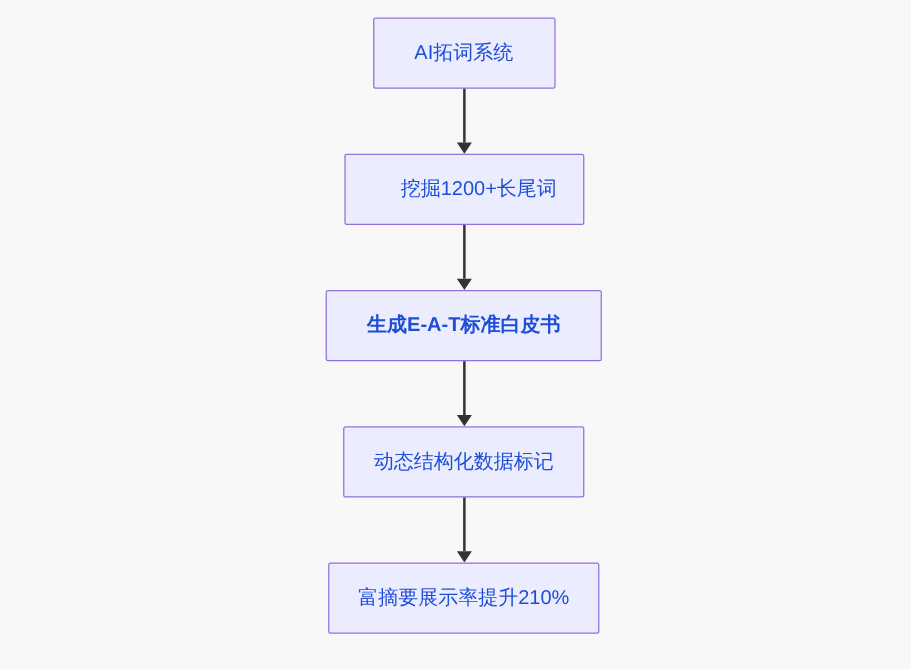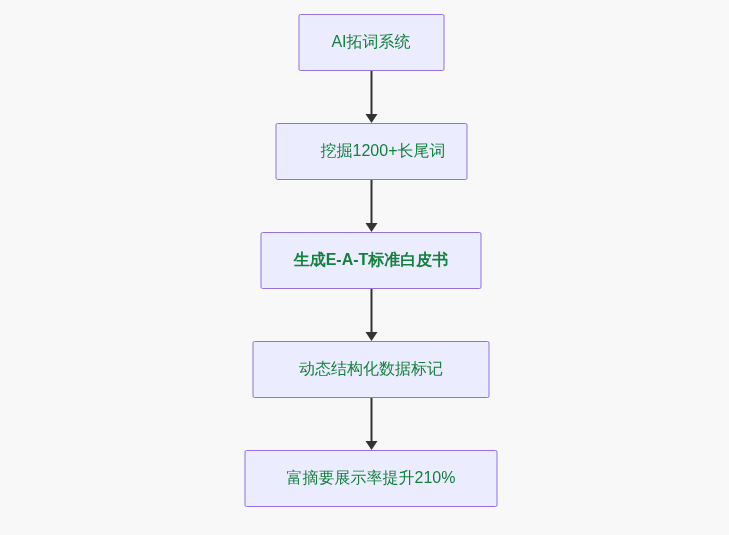--- a/index.html
+++ b/index.html
@@ -19,34 +19,34 @@
     left: 371px;              
     transform: translateX(-50%);
     display: flex;
     flex-direction: column;
     align-items: center;
   }
   .node {
     background: #ECECFF;
     border: 1px solid #9370DB;
     border-radius: 2px;
-    color: #15803d;
+    color: #1d4ed8;
     font-size: 16px;
     display: flex;
     align-items: center;
     justify-content: center;
     text-align: center;
     height: 57px;
     white-space: nowrap;
   }
   .n1 { width: 146px; }
   .n2 { width: 192px; padding-left: 24px; }
   .n3 { width: 221px; font-weight: bold; }
-  .n4 { width: 237px; }
-  .n5 { width: 253px; }
+  .n4 { width: 193px; }
+  .n5 { width: 217px; }
   .arrow {
     display: flex;
     flex-direction: column;
     align-items: center;
     height: 52px;
   }
   .arrow .line {
     width: 2px;
     flex: 1;
     background: #333333;

